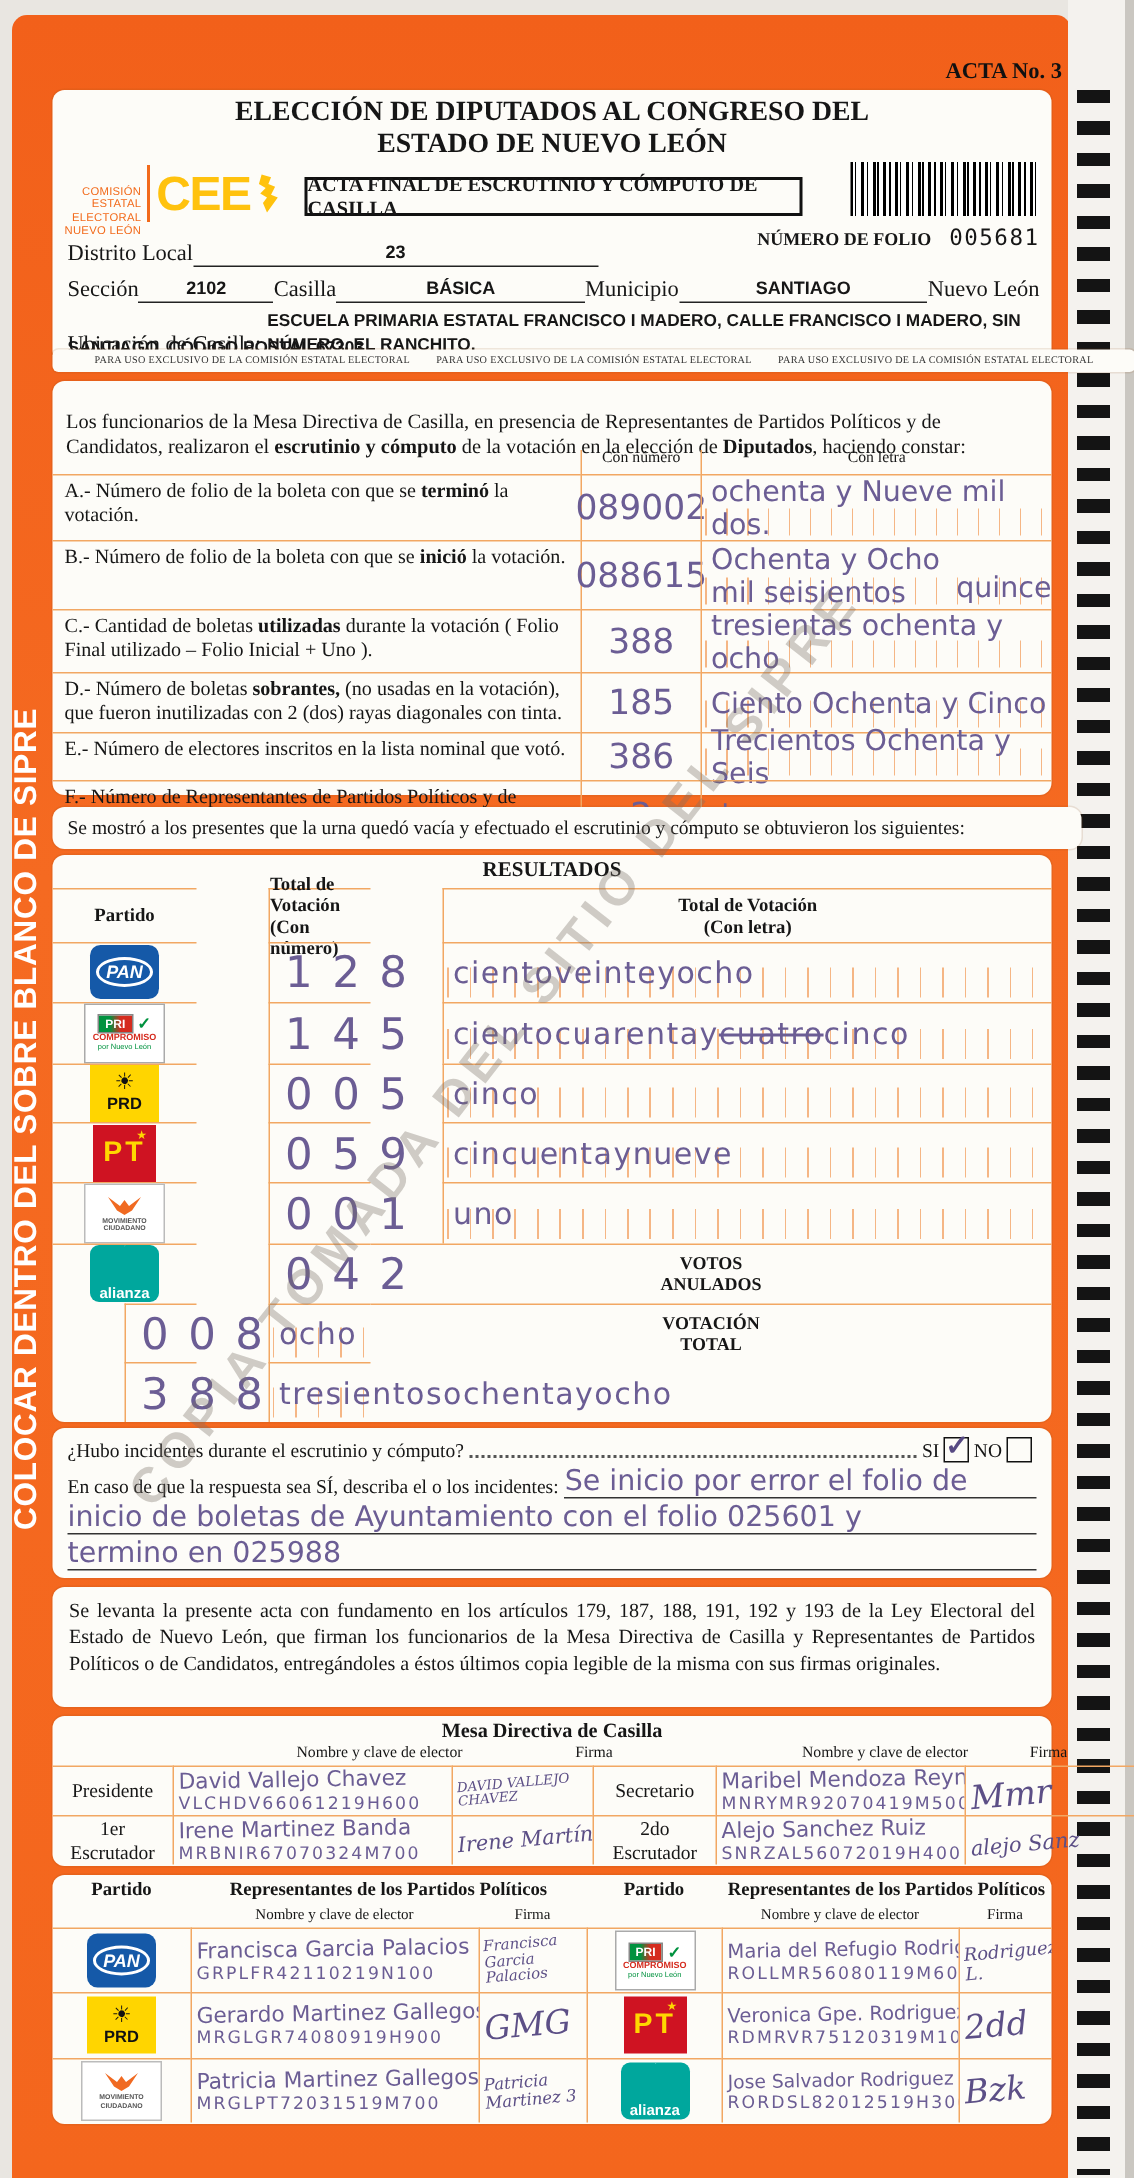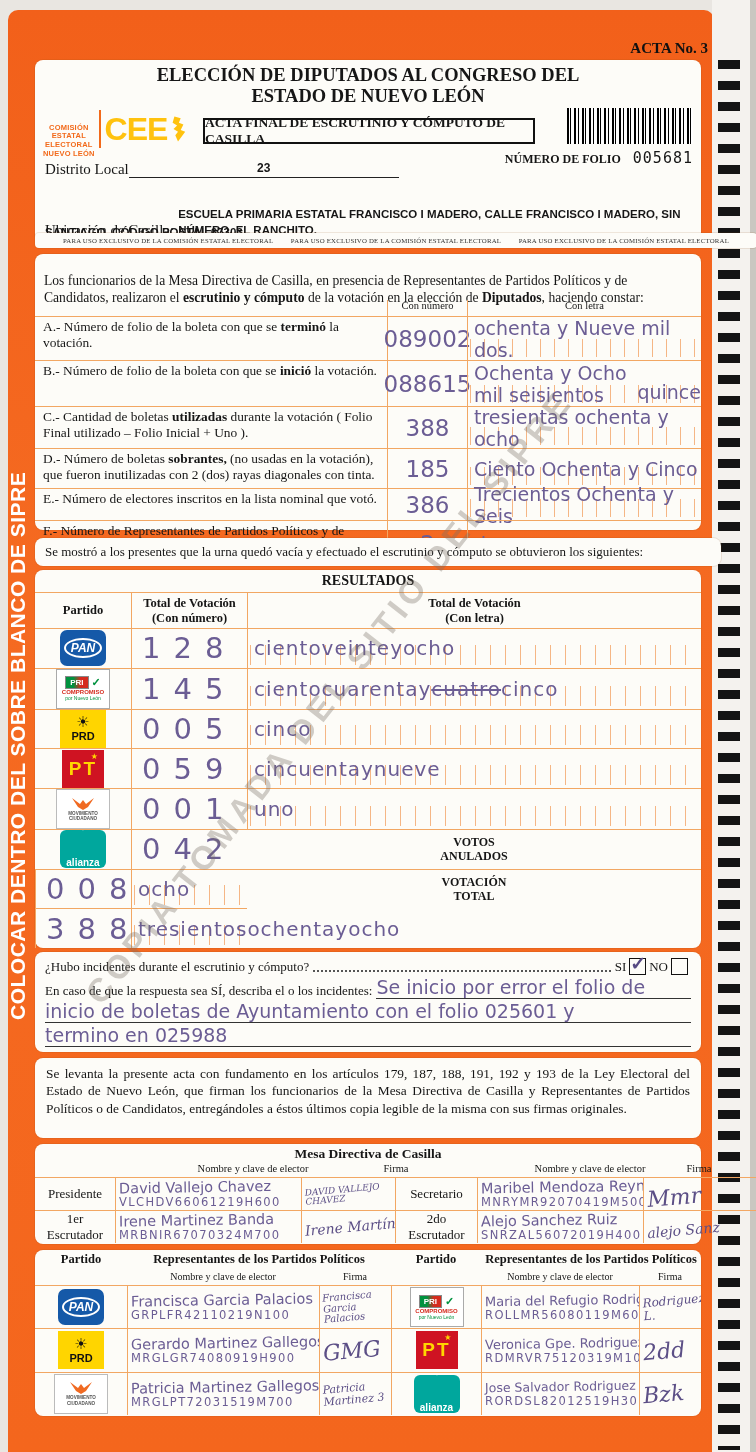--- a/index.html
+++ b/index.html
@@ -18,22 +18,22 @@
         box-shadow:0 0 0 1px rgba(140,70,20,.12);}
 
   .acta-no{position:absolute;left:566px;top:40px;width:142px;text-align:right;
            font-weight:bold;font-size:15px;color:#111;z-index:3;}
 
   
   .header-card{top:60px;height:182px;}
   .h-title{position:absolute;top:5px;left:0;width:100%;text-align:center;font-weight:bold;
            font-size:18.5px;line-height:1.15;}
   .cee-block{position:absolute;left:8px;top:44px;width:160px;height:50px;display:flex;align-items:center;}
-  .cee-org{font-family:"Liberation Sans",sans-serif;font-weight:bold;font-size:7.5px;line-height:1.15;
-           color:#f26a1b;text-align:center;white-space:pre-line;letter-spacing:.2px;margin-top:24px;}
+  .cee-org{font-family:"Liberation Sans",sans-serif;font-weight:normal;font-size:7.5px;line-height:1.15;
+           color:#f26a1b;text-align:right;white-space:pre-line;letter-spacing:.2px;margin-top:24px;}
   .cee-sep{width:2px;height:38px;background:#f26a1b;margin:0 4px;}
   .cee-acronym{font-family:"Liberation Sans",sans-serif;font-weight:bold;font-size:32px;color:#ffc20e;
                letter-spacing:-1px;line-height:1;}
   .cee-shape{width:18px;height:30px;margin-left:2px;}
   .subtitle-box{position:absolute;left:168px;top:58px;width:328px;height:22px;border:2px solid #111;
                 display:flex;align-items:center;justify-content:center;font-weight:bold;font-size:13.5px;}
   .barcode{position:absolute;left:532px;top:48px;width:126px;height:36px;
            background:repeating-linear-gradient(90deg,#000 0 2px,#fff 2px 3px,#000 3px 4px,#fff 4px 7px,#000 7px 9px,#fff 9px 11px,#000 11px 12px,#fff 12px 15px);}
   .folio-line{position:absolute;left:400px;top:89px;width:258px;text-align:right;}
   .folio-label{font-weight:bold;font-size:12px;}
@@ -72,21 +72,21 @@
   .urna-band{top:538px;height:28px;display:flex;align-items:center;padding:0 10px;font-size:13px;}
 
   
   .results-card{top:570px;height:378px;}
   .res-title{position:absolute;top:3px;width:100%;text-align:center;font-weight:bold;font-size:14px;}
   .res-table{position:absolute;top:22px;left:0;width:666px;bottom:0;display:grid;
              grid-template-columns:96px 116px 1fr;
              grid-template-rows:36px repeat(8,1fr);}
   .res-hcell{border-top:1px solid #f2a763;display:flex;flex-direction:column;align-items:center;
              justify-content:center;font-weight:bold;font-size:12.5px;line-height:1.15;}
-  .res-hcell.bl,.res-cell.bl{border-left:1px solid #f2a763;}
+  .res-hcell.bl,.res-cell.bl{border-left:1px solid #f2a763;margin-left:48px;}
   .res-cell{border-top:1px solid #f2a763;display:flex;align-items:center;}
   .res-party{justify-content:center;}
   .res-num{justify-content:flex-start;padding-left:10px;font-size:29px;letter-spacing:13px;}
   .res-letra{position:relative;padding-left:6px;}
   .res-letra::before{content:"";position:absolute;left:2px;right:2px;bottom:3px;height:20px;
             background:repeating-linear-gradient(90deg,#f5b685 0 1px,transparent 1px 15px);}
   .res-letra .hw{position:relative;font-size:20px;letter-spacing:1px;}
   .struck{text-decoration:line-through;text-decoration-thickness:2px;}
   .party-text{flex-direction:column;font-weight:bold;font-size:12px;line-height:1.2;text-align:center;}
 
@@ -206,20 +206,29 @@
     <div class="subtitle-box">ACTA FINAL DE ESCRUTINIO Y CÓMPUTO DE CASILLA</div>
     <div class="barcode"></div>
     <div class="folio-line">
       <span class="folio-label">NÚMERO DE FOLIO</span>
       <span class="folio-value">005681</span>
     </div>
     <div class="fieldline distrito-line">
       <span>Distrito Local</span>
       <span class="uline" style="flex:0 0 270px;">23</span>
     </div>
+    <div class="fieldline seccion-line">
+      <span>Sección</span>
+      <span class="uline" style="flex:0 0 90px;">2102</span>
+      <span>Casilla</span>
+      <span class="uline" style="flex:1;">BÁSICA</span>
+      <span>Municipio</span>
+      <span class="uline" style="flex:1;">SANTIAGO</span>
+      <span>Nuevo León</span>
+    </div>
     <div class="fieldline ubicacion-line">
       <span>Ubicación de Casilla:</span>
       <span class="uline" style="flex:1;margin-left:4px;">ESCUELA PRIMARIA ESTATAL FRANCISCO I MADERO, CALLE FRANCISCO I MADERO, SIN NÚMERO, EL RANCHITO,</span>
     </div>
     <div class="ubi2">
       <span class="uline" style="flex:1;">SANTIAGO, CÓDIGO POSTAL 67303</span>
     </div>
   </div>
 
   <div class="card uso-band">

